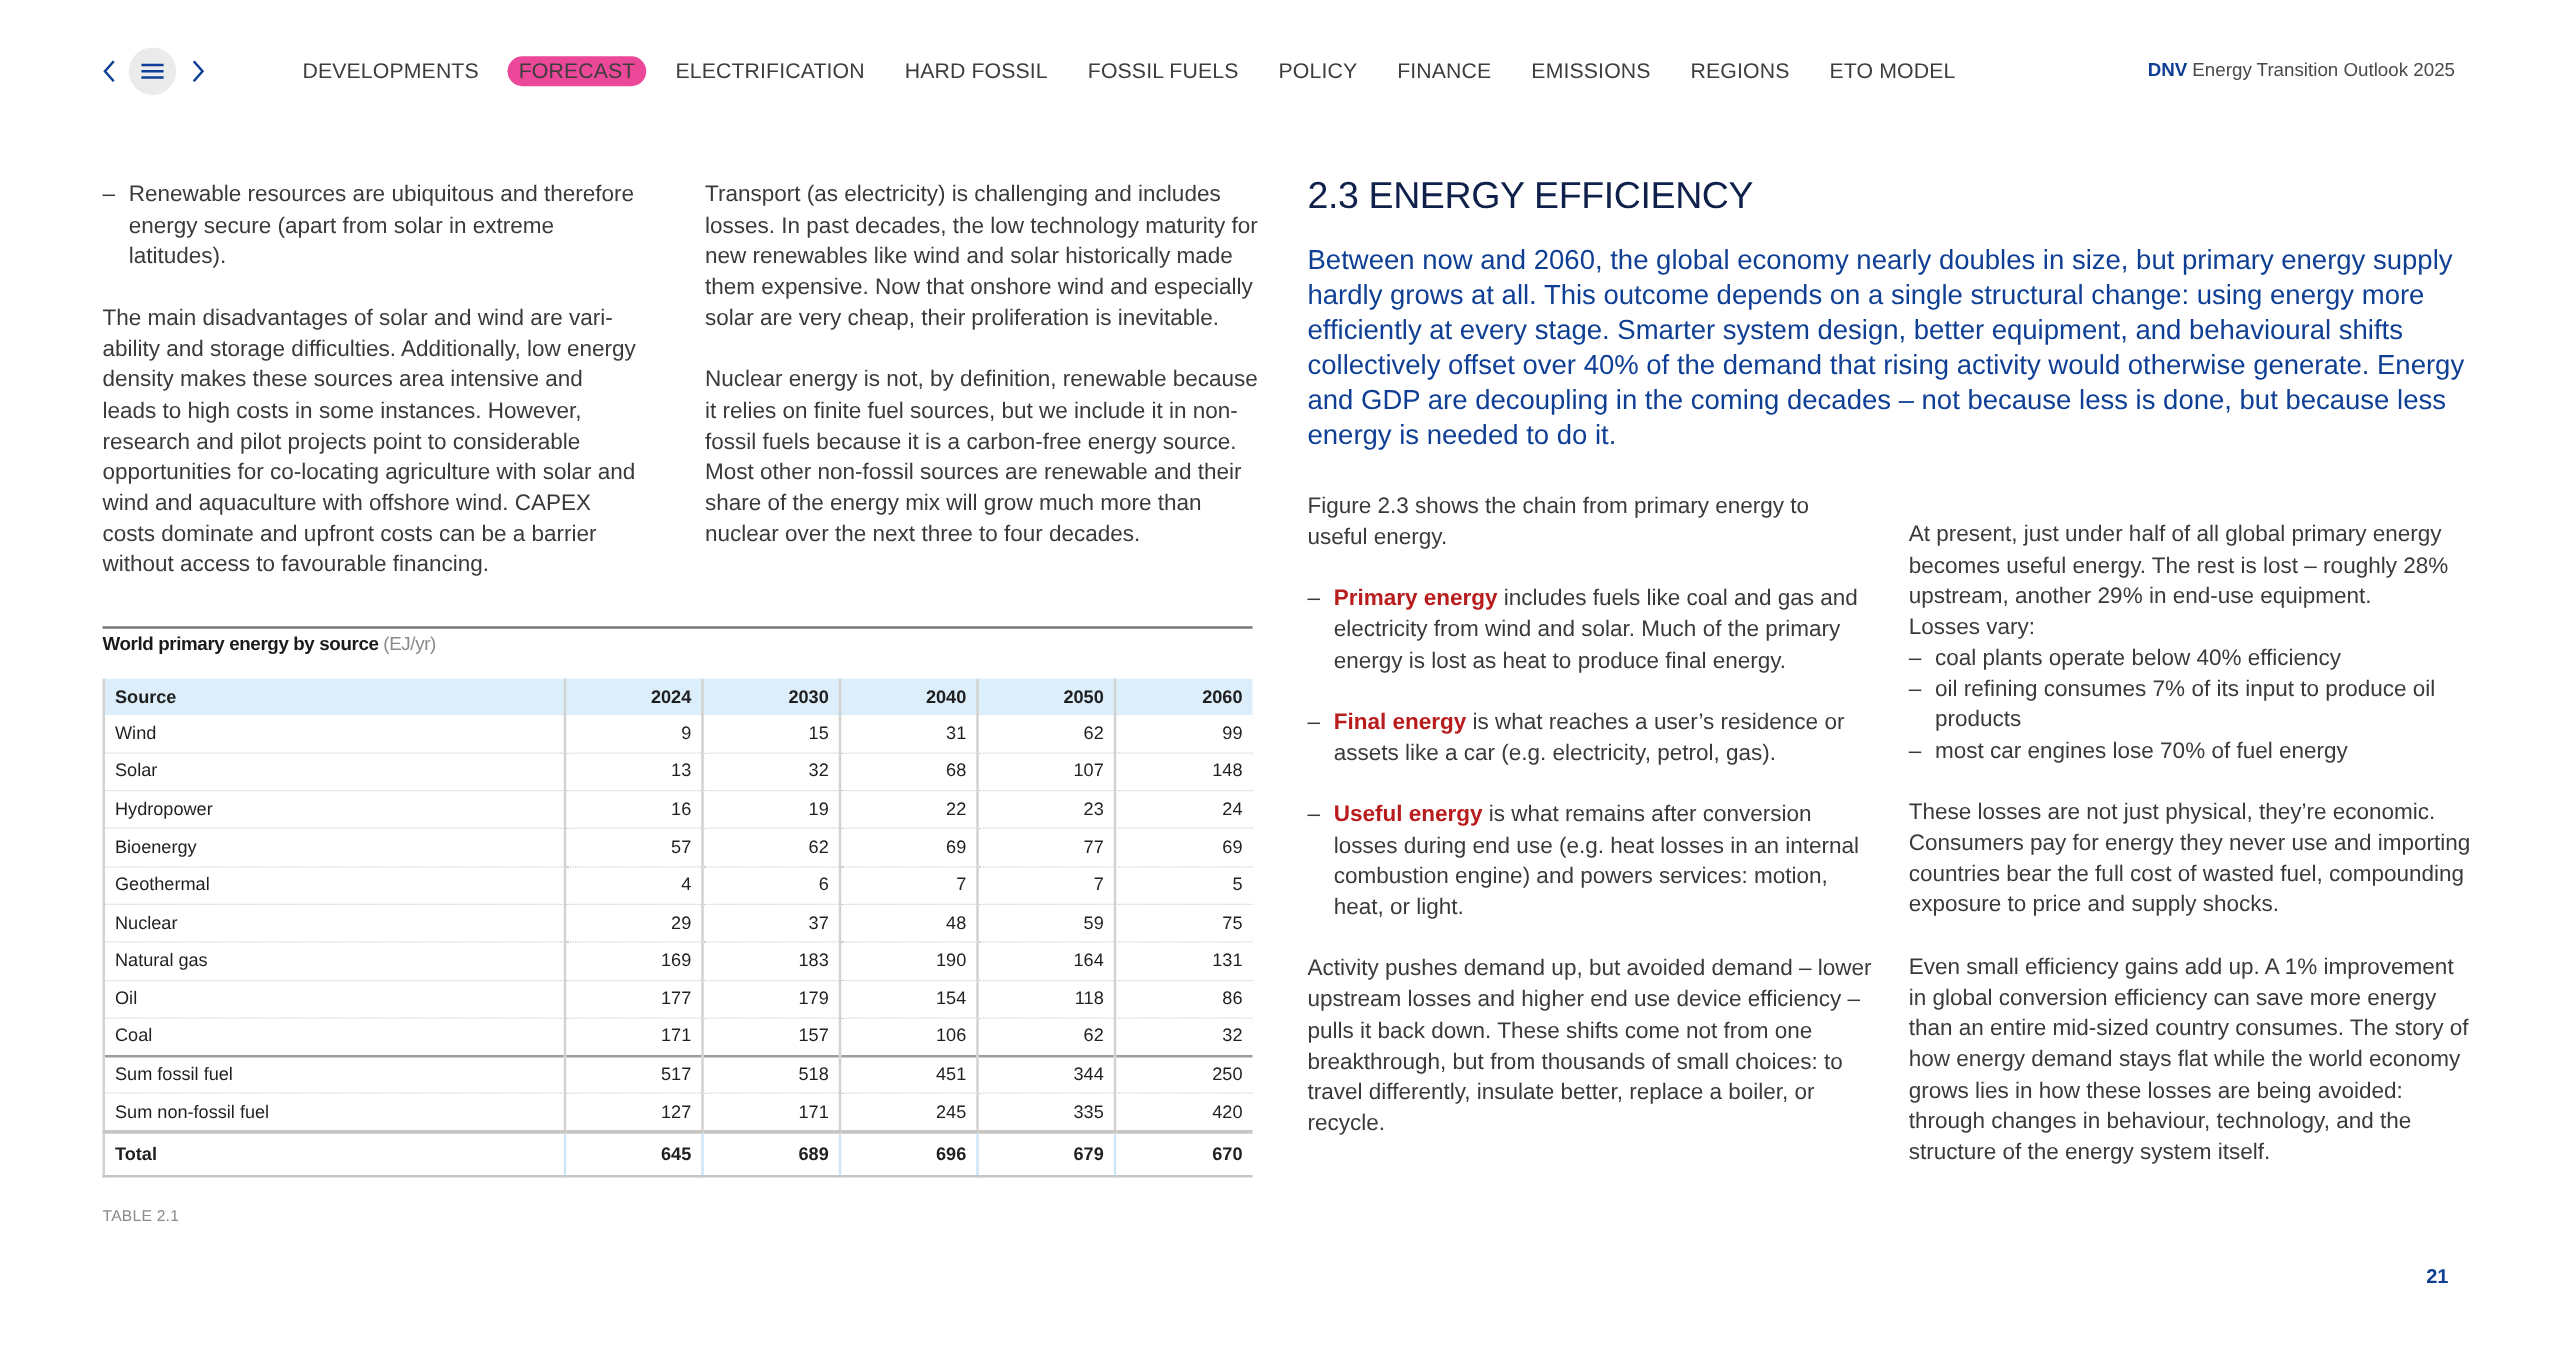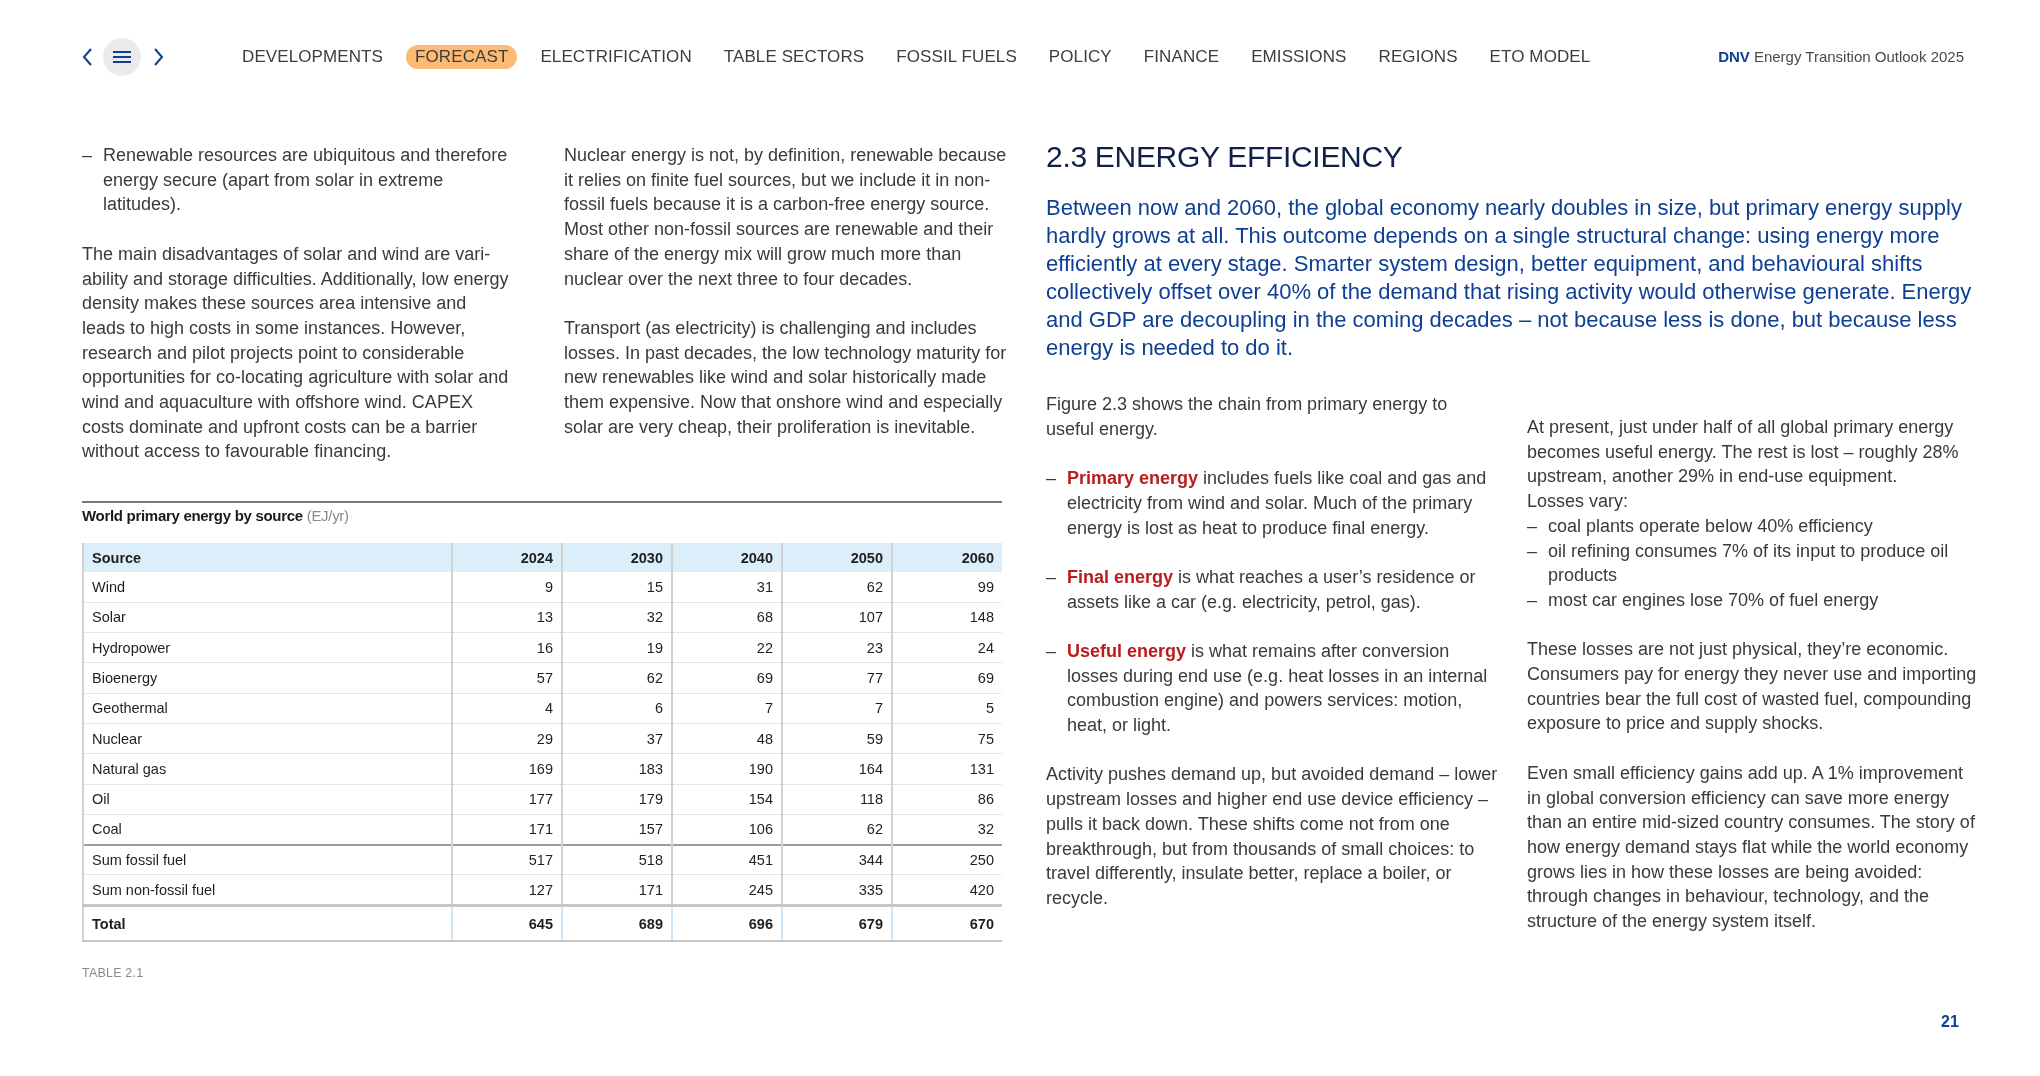--- a/index.html
+++ b/index.html
@@ -8,21 +8,21 @@
 
   
   .nav { position: absolute; left: 0; top: 0; width: 2040px; height: 110px; text-align: center; }
   .nav-prev, .nav-next { position: absolute; top: 44px; width: 20px; height: 26px; cursor: pointer; }
   .nav-prev { left: 78px; }
   .nav-next { left: 148px; }
   .nav-menu { position: absolute; left: 103px; top: 38px; width: 38px; height: 38px; border-radius: 50%; background: #ebebeb; cursor: pointer; }
   .nav-menu svg { position: absolute; left: 10px; top: 12px; }
   .nav-links { position: absolute; left: 242px; top: 44px; display: flex; align-items: center; height: 26px; }
   .nav-link { font-size: 17px; color: #3d3d3d; letter-spacing: 0.1px; margin-right: 32px; padding: 2px 0; cursor: pointer; white-space: nowrap; }
-  .nav-link.active { background: #fdba74; border-radius: 12px; padding: 2px 9px; margin-left: -9px; margin-right: 23px; }
+  .nav-link.active { background: #ec4899; border-radius: 12px; padding: 2px 9px; margin-left: -9px; margin-right: 23px; }
   .brand { position: absolute; right: 76px; top: 48px; font-size: 15px; color: #4a4a4a; white-space: nowrap; }
   .brand b { color: #0f3f94; font-weight: 700; margin-right: 4px; }
 
   
   .col { position: absolute; font-size: 18px; line-height: 24.7px; color: #3a3a3a; }
   .col p { margin-bottom: 24.7px; }
   .dash-list { list-style: none; }
   .dash-list li { position: relative; padding-left: 21px; }
   .dash-list li::before { content: "–"; position: absolute; left: 0; top: 0; }
   .col1 { left: 82px; top: 143px; width: 432px; }
@@ -74,43 +74,43 @@
   </div>
   <div class="nav-next">
     <svg width="20" height="26" viewBox="0 0 20 26">
         <polyline points="7,5 14,13 7,21" fill="none" stroke="#0f3f94" stroke-width="2"></polyline>
       </svg>
   </div>
   <div class="nav-links">
     <span class="nav-link">DEVELOPMENTS</span>
     <span class="nav-link active">FORECAST</span>
     <span class="nav-link">ELECTRIFICATION</span>
-    <span class="nav-link">TABLE SECTORS</span>
+    <span class="nav-link">HARD FOSSIL</span>
     <span class="nav-link">FOSSIL FUELS</span>
     <span class="nav-link">POLICY</span>
     <span class="nav-link">FINANCE</span>
     <span class="nav-link">EMISSIONS</span>
     <span class="nav-link">REGIONS</span>
     <span class="nav-link">ETO MODEL</span>
   </div>
   <div class="brand">
     <b>DNV</b><span>Energy Transition Outlook 2025</span>
   </div>
 </div>
 
 <div class="col col1">
   <ul class="dash-list">
     <li>Renewable resources are ubiquitous and therefore energy secure (apart from solar in extreme latitudes).</li>
   </ul>
   <p style="margin-top:24.7px">The main disadvantages of solar and wind are vari-ability and storage difficulties. Additionally, low energy density makes these sources area intensive and leads to high costs in some instances. However, research and pilot projects point to considerable opportunities for co-locating agriculture with solar and wind and aquaculture with offshore wind. CAPEX costs dominate and upfront costs can be a barrier without access to favourable financing.</p>
 </div>
 
 <div class="col col2">
+  <p>Transport (as electricity) is challenging and includes losses. In past decades, the low technology maturity for new renewables like wind and solar historically made them expensive. Now that onshore wind and especially solar are very cheap, their proliferation is inevitable.</p>
   <p>Nuclear energy is not, by definition, renewable because it relies on finite fuel sources, but we include it in non-fossil fuels because it is a carbon-free energy source. Most other non-fossil sources are renewable and their share of the energy mix will grow much more than nuclear over the next three to four decades.</p>
-  <p>Transport (as electricity) is challenging and includes losses. In past decades, the low technology maturity for new renewables like wind and solar historically made them expensive. Now that onshore wind and especially solar are very cheap, their proliferation is inevitable.</p>
 </div>
 
 <h2 class="heading"><span class="num">2.3</span><span>ENERGY EFFICIENCY</span></h2>
 <p class="lead">Between now and 2060, the global economy nearly doubles in size, but primary energy supply hardly grows at all. This outcome depends on a single structural change: using energy more efficiently at every stage. Smarter system design, better equipment, and behavioural shifts collectively offset over 40% of the demand that rising activity would otherwise generate. Energy and GDP are decoupling in the coming decades – not because less is done, but because less energy is needed to do it.</p>
 
 <div class="col col3">
   <p>Figure 2.3 shows the chain from primary energy to useful energy.</p>
   <ul class="dash-list">
     <li><span class="term">Primary energy</span><span> includes fuels like coal and gas and electricity from wind and solar. Much of the primary energy is lost as heat to produce final energy.</span></li>
     <li><span class="term">Final energy</span><span> is what reaches a user’s residence or assets like a car (e.g. electricity, petrol, gas).</span></li>

